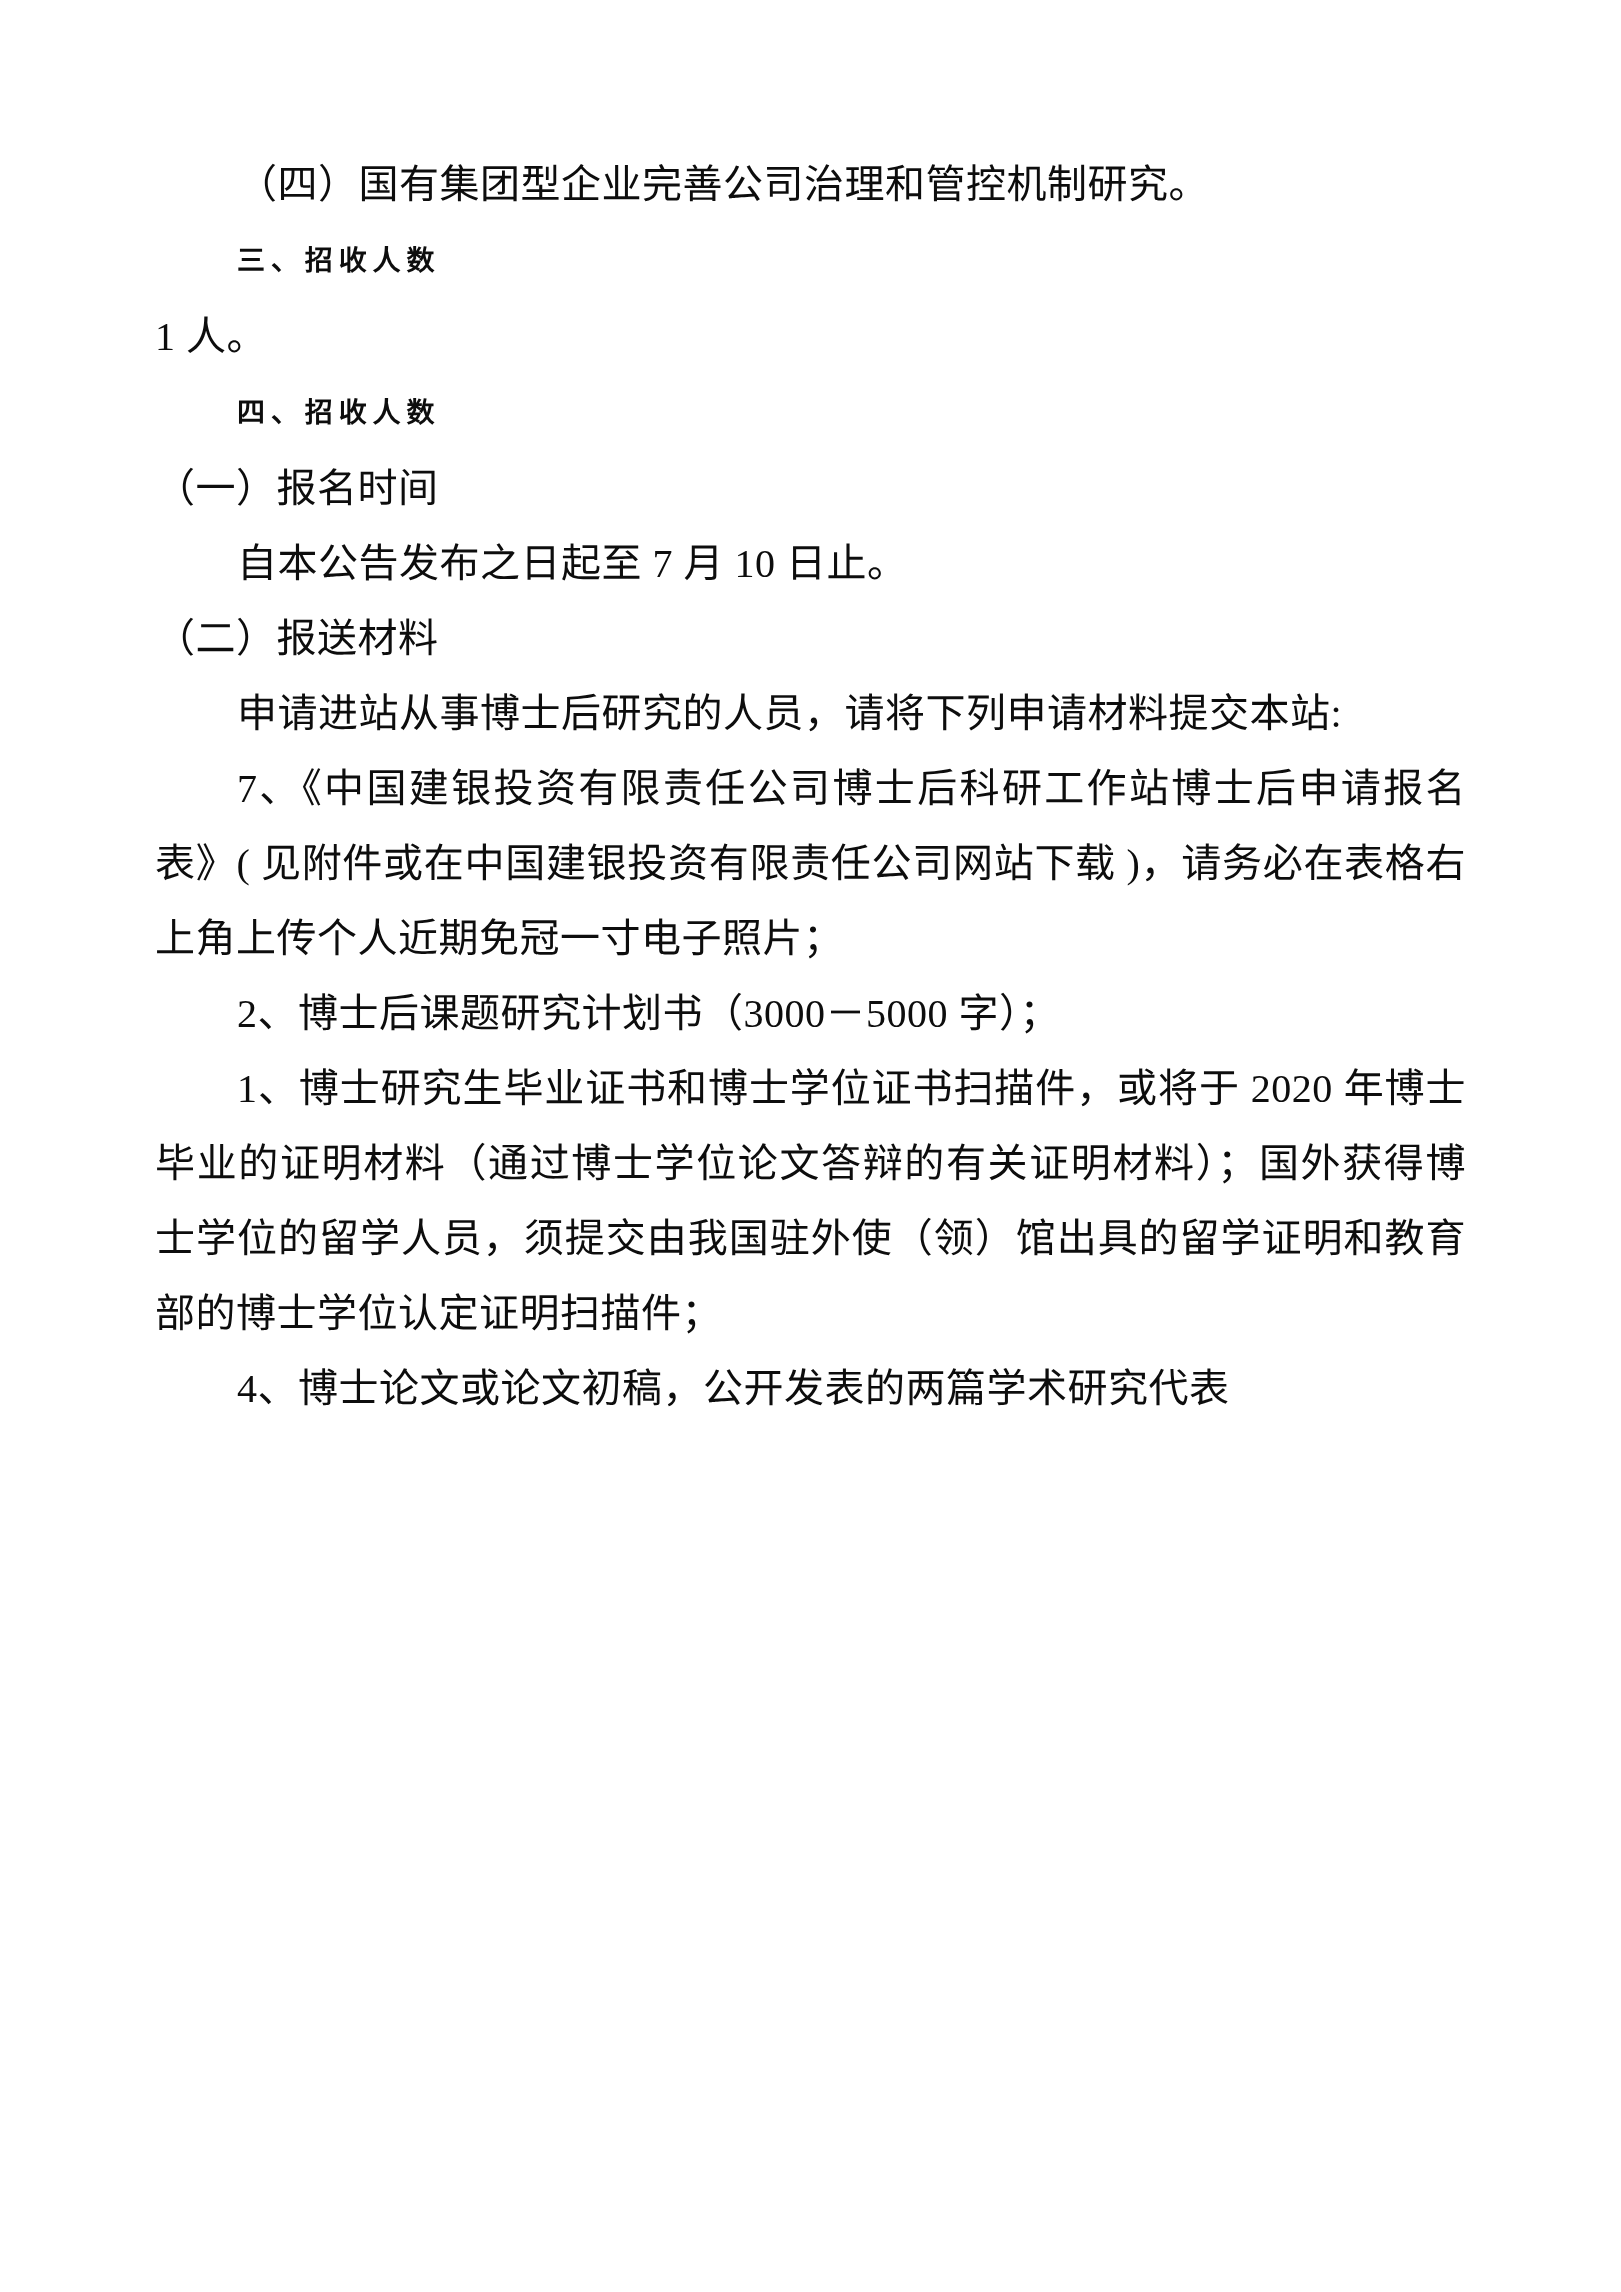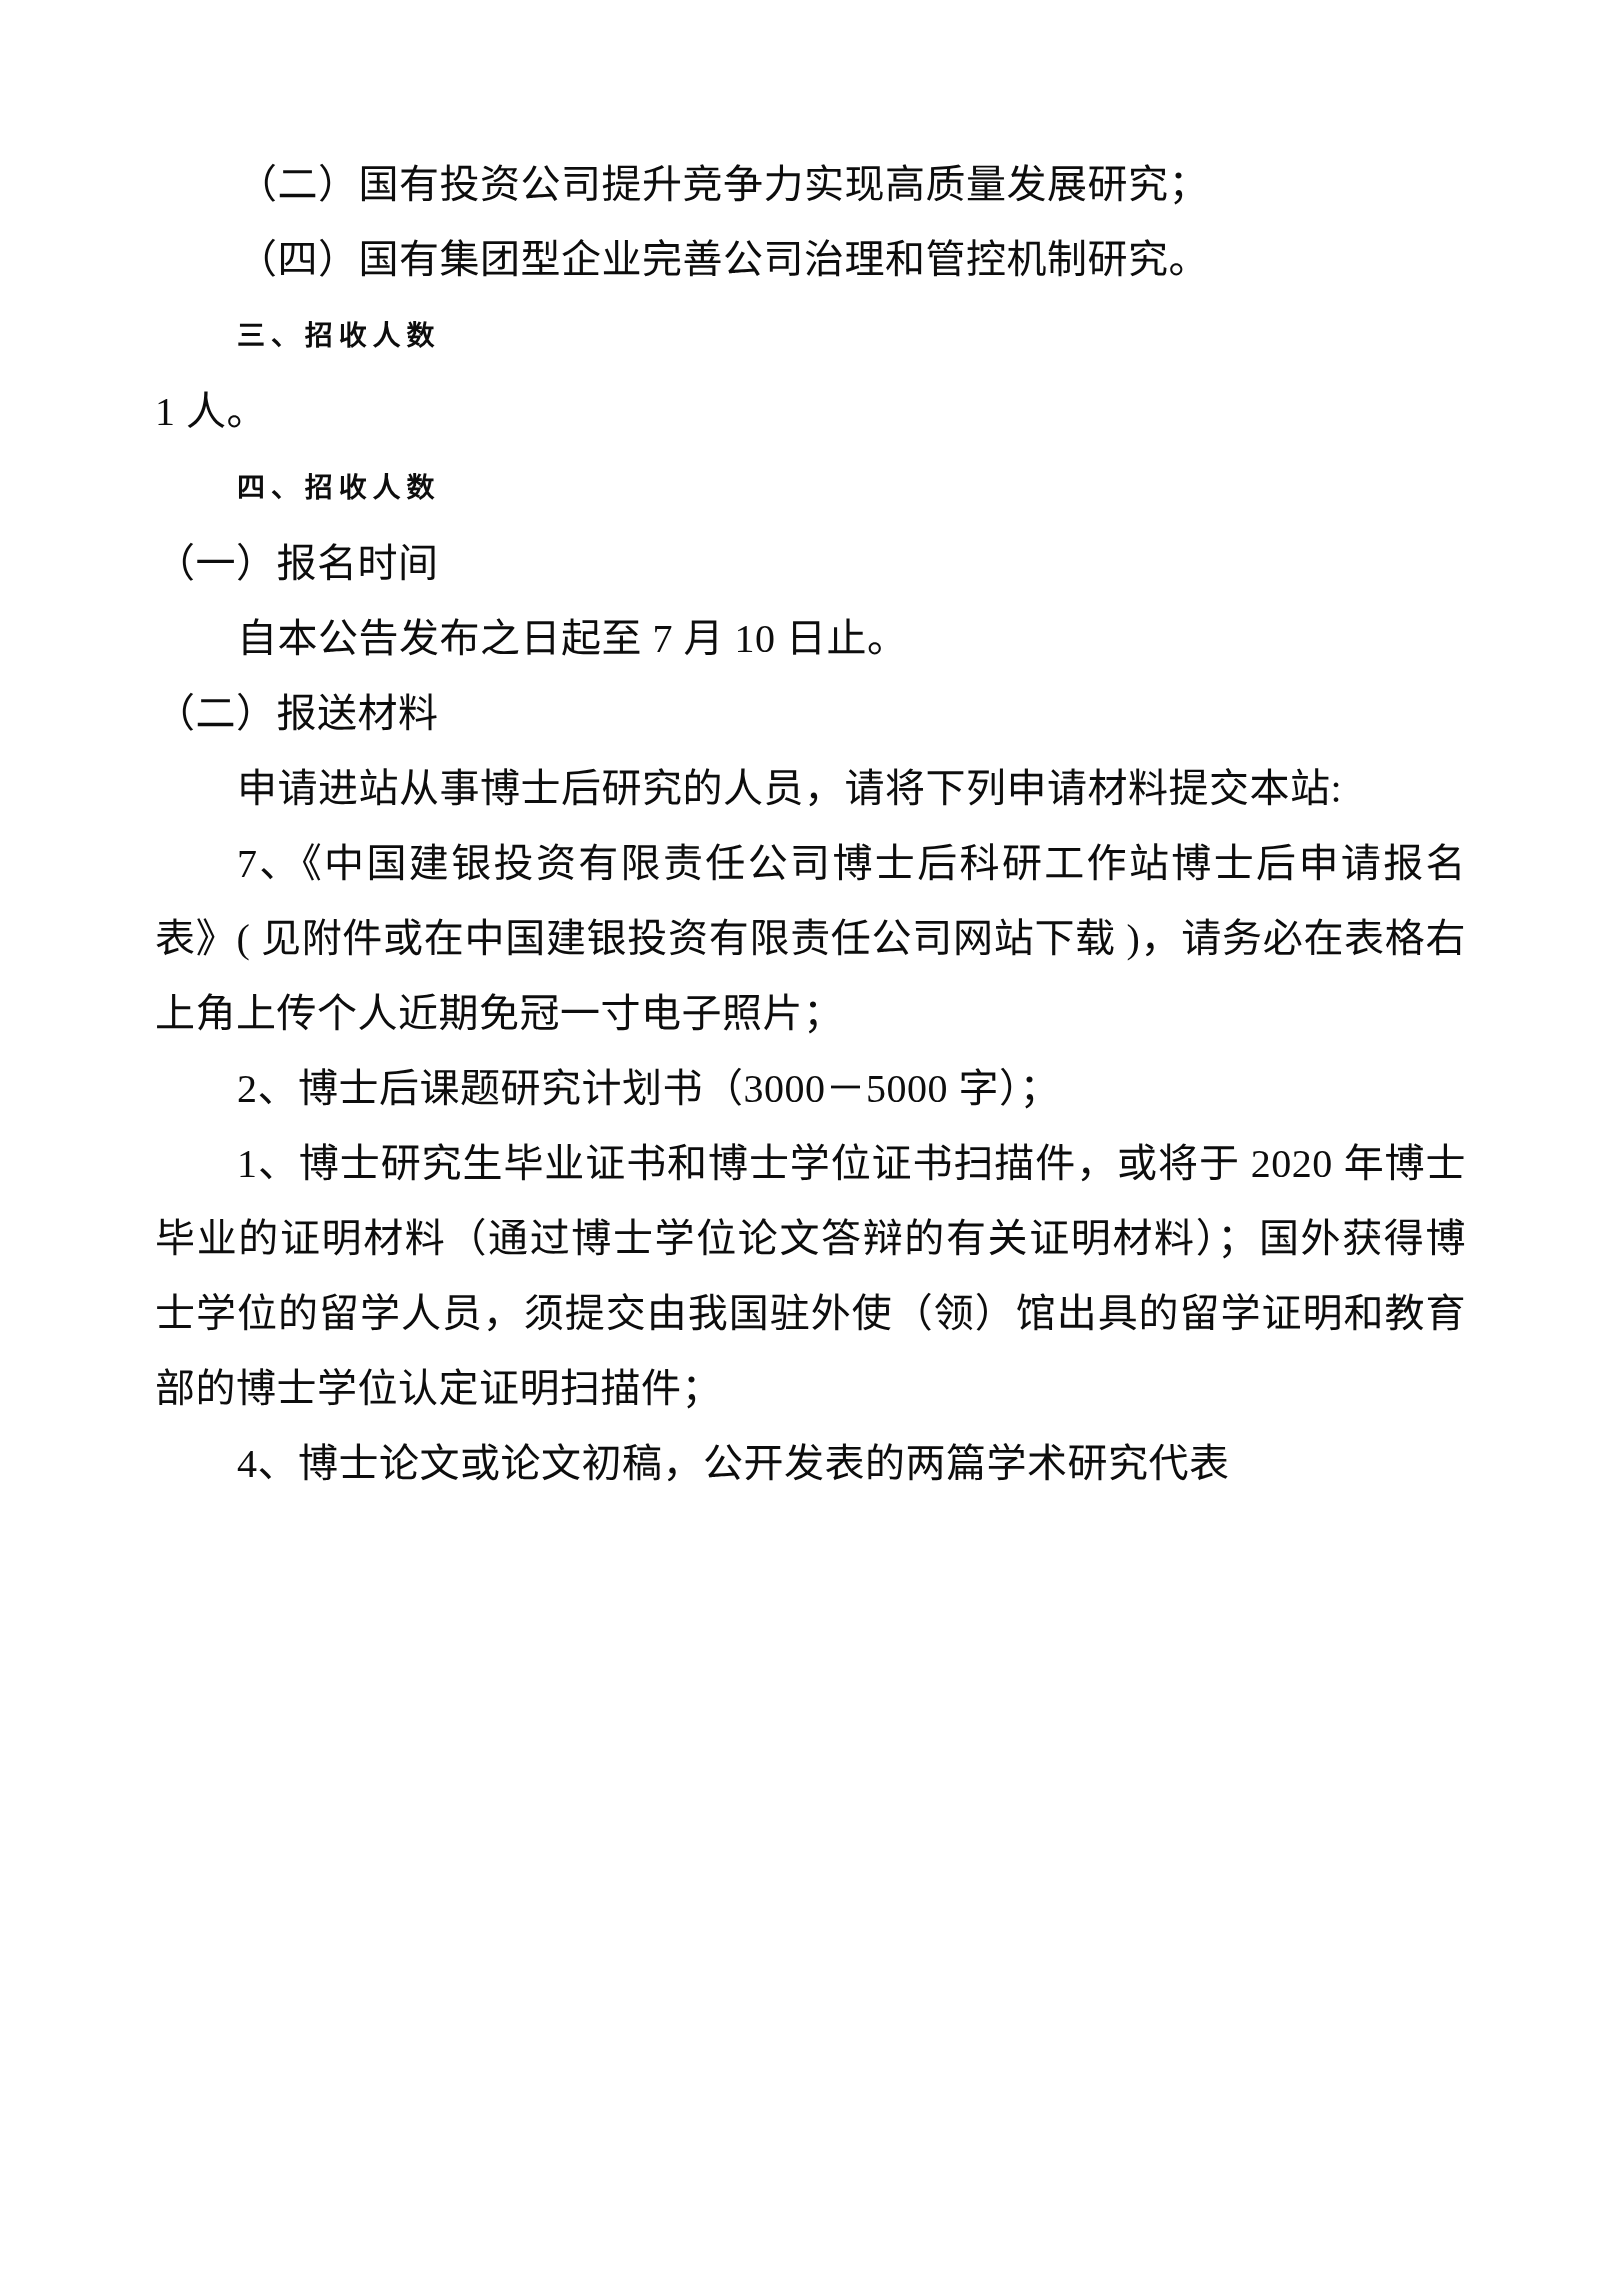--- a/index.html
+++ b/index.html
@@ -54,21 +54,20 @@
   .list-item {
     text-indent: 82px;
   }
 </style>
 </head>
 <body>
 
 <div class="page">
   <div class="doc-body">
 
-    <p class="para list-item">（二）国有投资公司提升竞争力实现高质量发展研究；</p>
 
 
     <p class="para list-item">（四）国有集团型企业完善公司治理和管控机制研究。</p>
 
     <p class="heading">三、招收人数</p>
 
     <p class="para noindent">1 人。</p>
 
     <p class="heading">四、招收人数</p>
 

